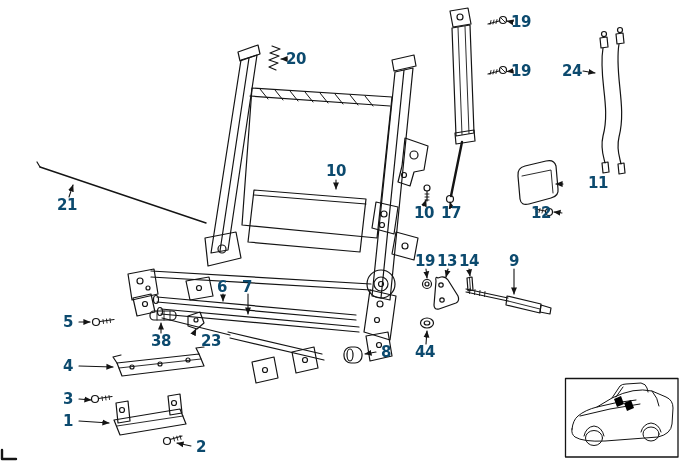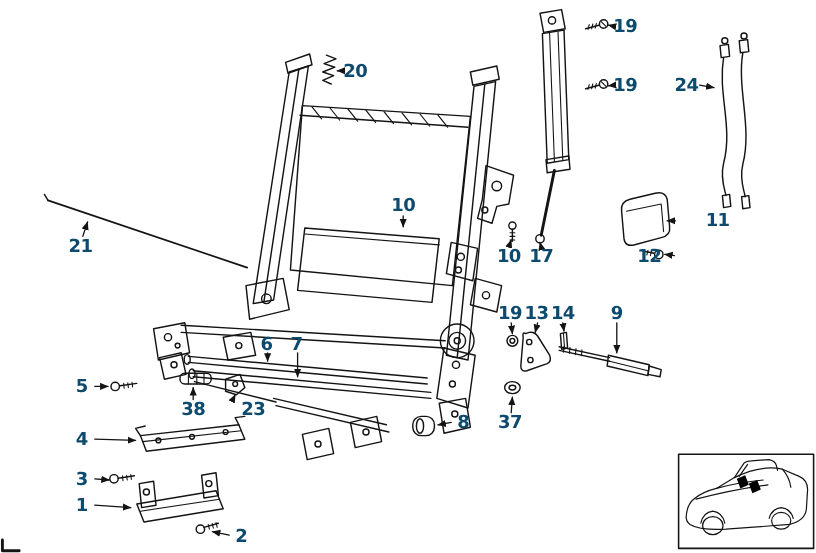--- a/index.html
+++ b/index.html
@@ -323,16 +323,16 @@
     <span class="co" style="left:425px;top:261px">19</span>
     <span class="co" style="left:424px;top:213px">10</span>
     <span class="co" style="left:451px;top:213px">17</span>
     <span class="co" style="left:521px;top:71px">19</span>
     <span class="co" style="left:521px;top:22px">19</span>
     <span class="co" style="left:296px;top:59px">20</span>
     <span class="co" style="left:67px;top:205px">21</span>
     <span class="co" style="left:161px;top:341px">38</span>
     <span class="co" style="left:211px;top:341px">23</span>
     <span class="co" style="left:572px;top:71px">24</span>
-    <span class="co" style="left:425px;top:352px">37</span>
+    <span class="co" style="left:425px;top:352px">44</span>
   </div>
 
 </div>
 
 </body></html>

